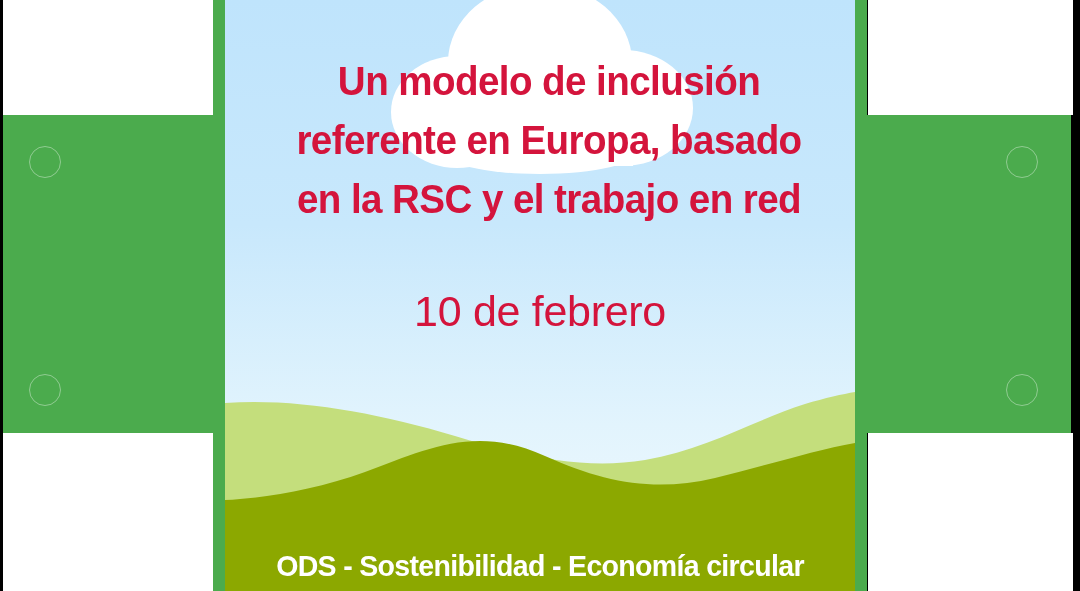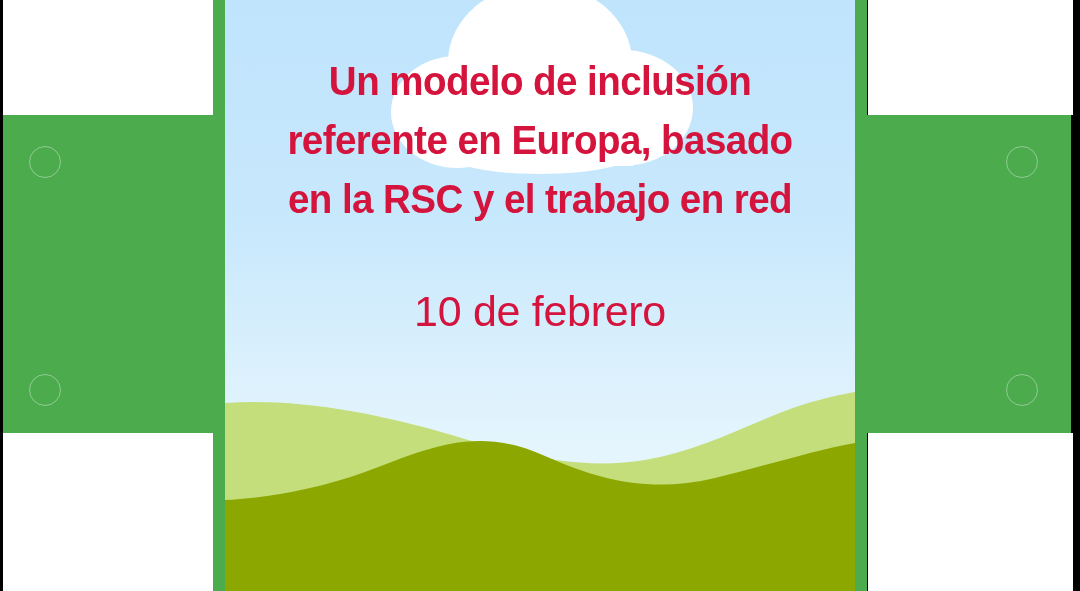--- a/index.html
+++ b/index.html
@@ -57,20 +57,21 @@
   }
   #scene svg.layer{position:absolute;left:0;top:0;width:630px;height:591px;}
 
   
   .title-block{
     position:absolute;
     left:225px;top:52px;
     width:630px;
     text-align:center;
     z-index:5;
+    padding-left:9px;
   }
   .title-line{
     display:block;
     color:#D4143C;
     font-family:"Liberation Sans", sans-serif;
     font-weight:bold;
     font-size:41px;
     line-height:59px;
     letter-spacing:-0.6px;
     transform:scaleX(0.94);
@@ -163,14 +164,17 @@
   <div class="title-block">
     <span class="title-line">Un modelo de inclusión</span>
     <span class="title-line">referente en Europa, basado</span>
     <span class="title-line">en la RSC y el trabajo en red</span>
   </div>
 
   <div class="date-block">
     <span class="date-line">10 de febrero</span>
   </div>
 
+  <div class="footer-block">
+    <span class="footer-text">ODS - Sostenibilidad - Economía circular</span>
+  </div>
 
 </div>
 
 </body></html>

